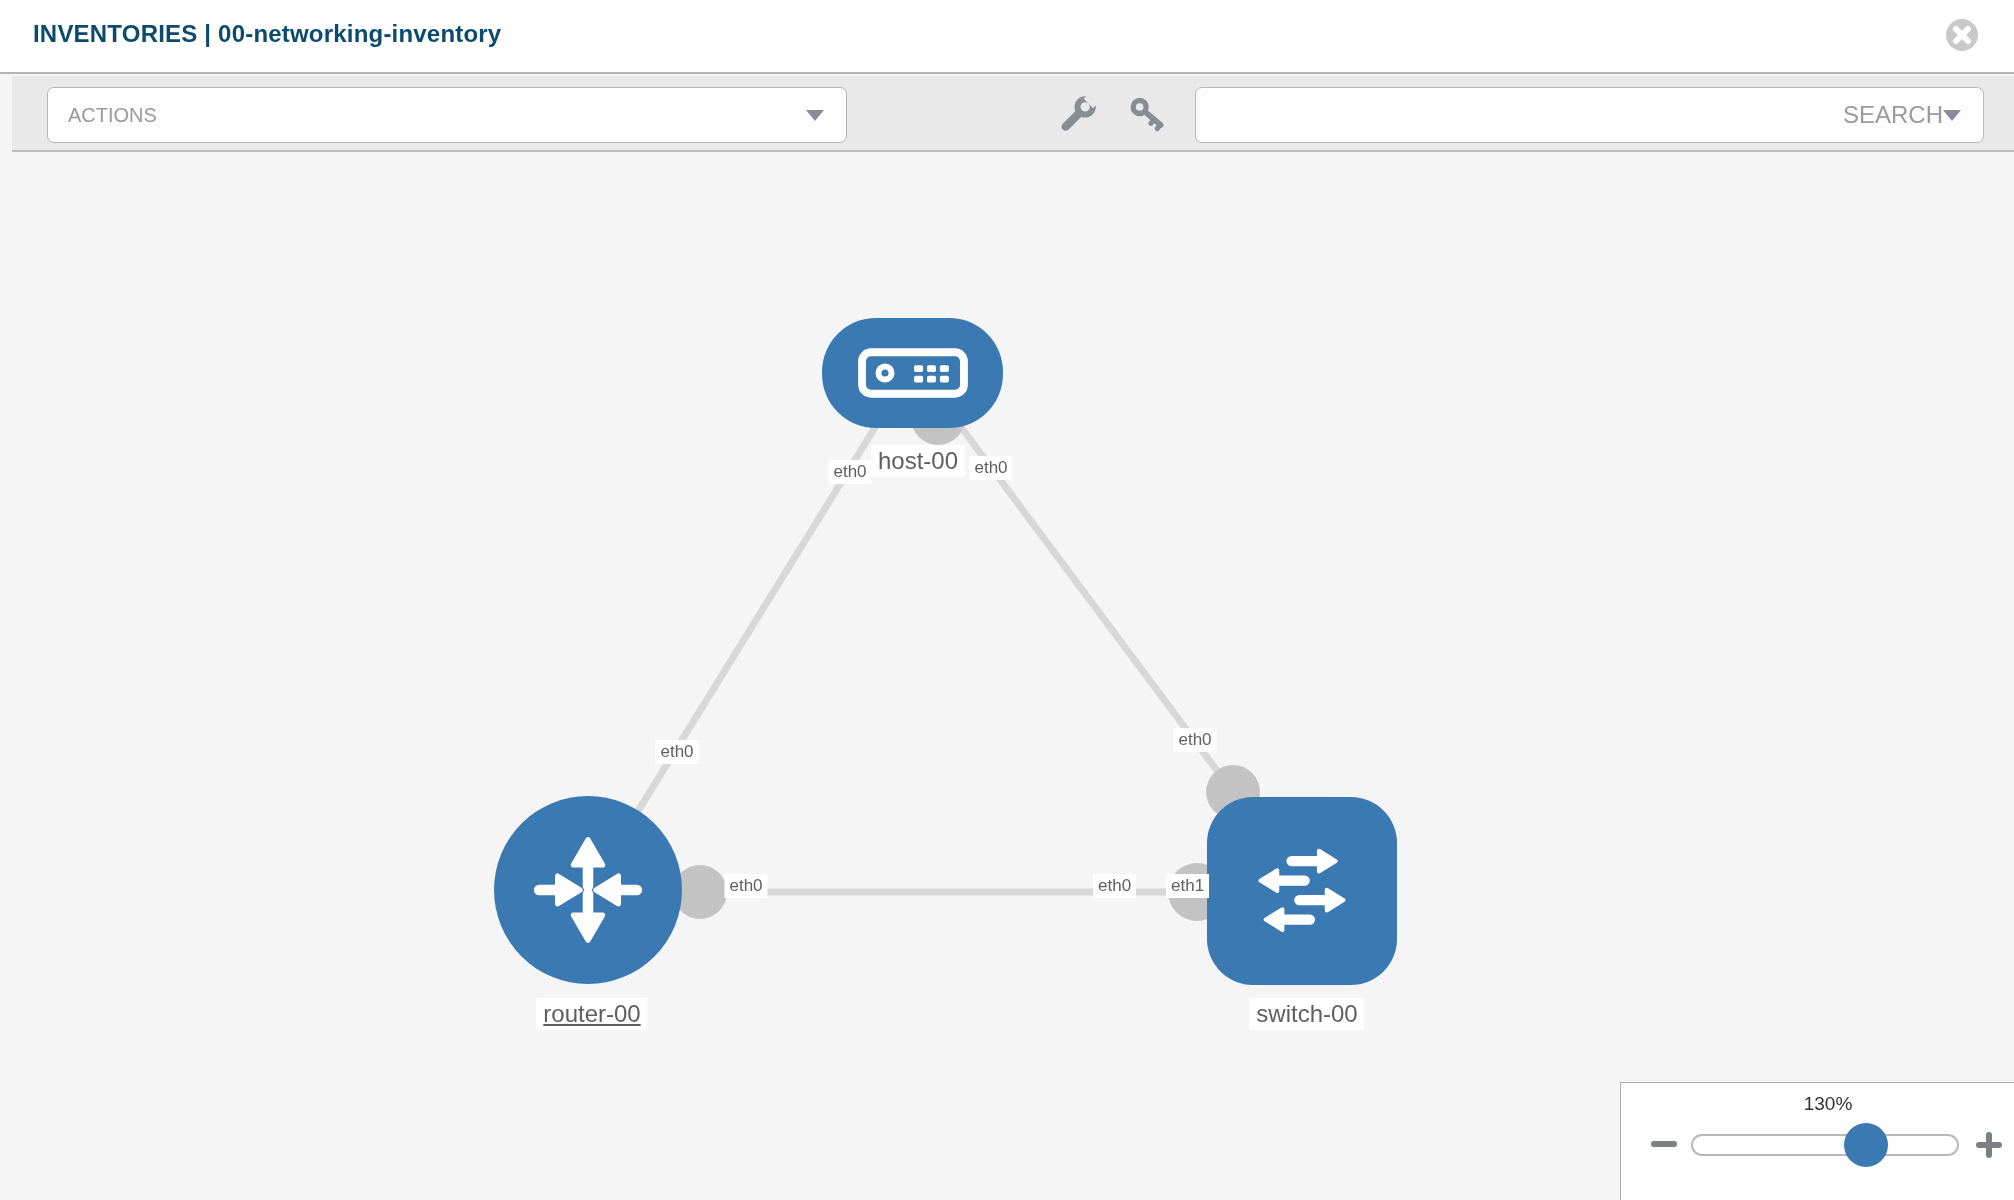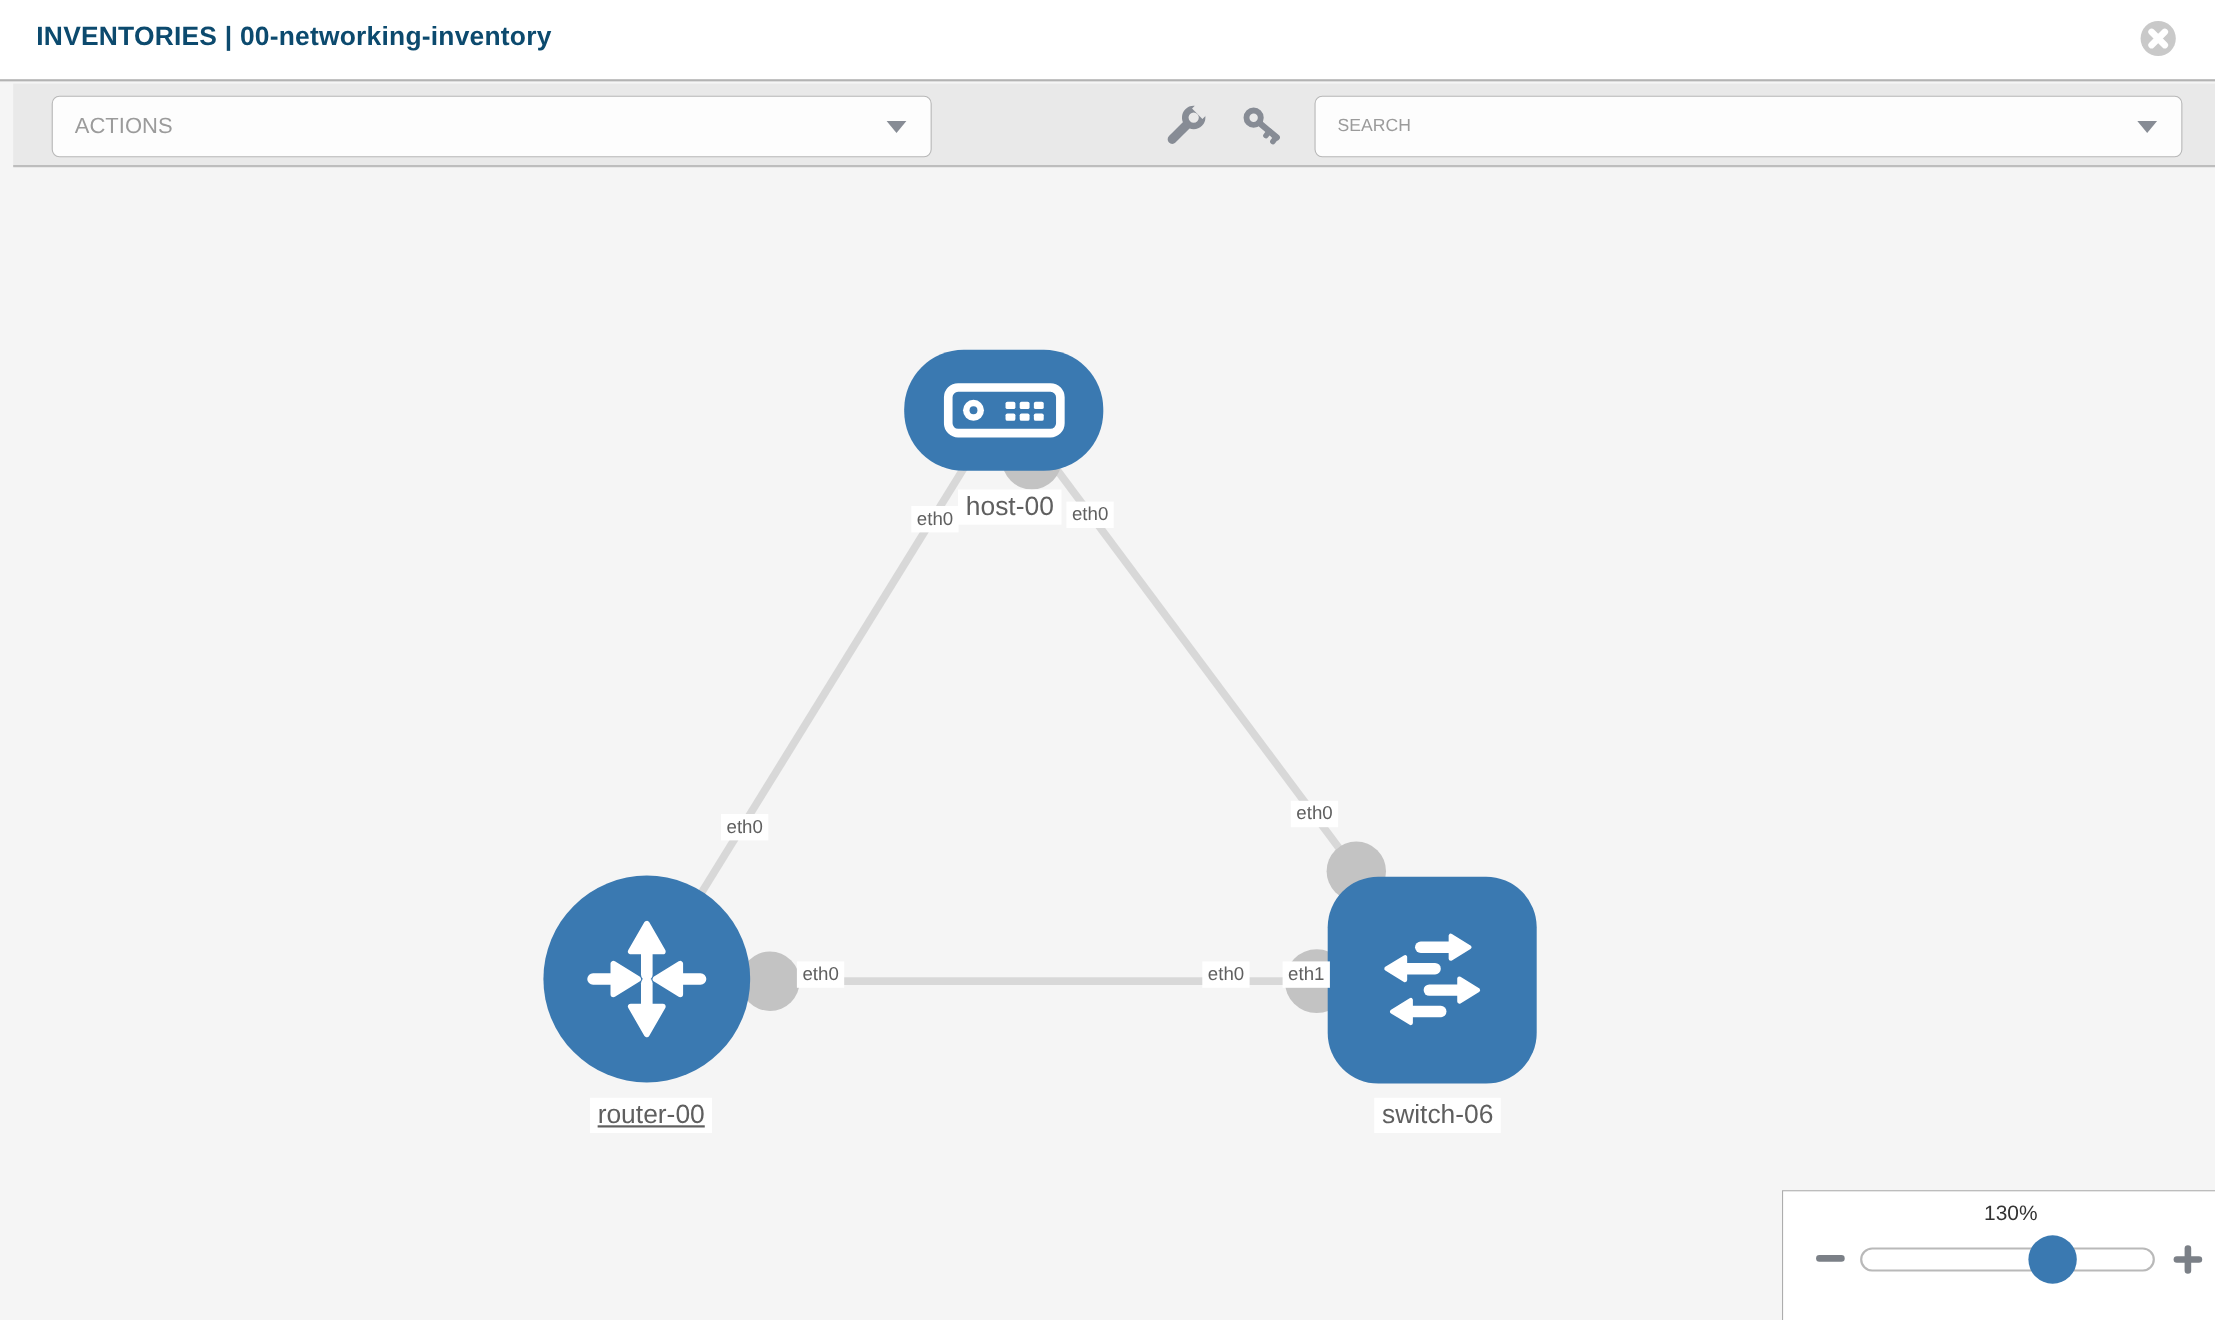--- a/index.html
+++ b/index.html
@@ -15,22 +15,22 @@
 
   
   .toolbar { position:absolute; left:12px; top:76px; width:2014px; height:76px;
     background:#e9e9e9; border-bottom:2px solid #bdbdbd; }
   .combo { position:absolute; top:11px; height:56px; background:#fdfdfd;
     border:1px solid #b7b7b7; border-radius:7px; display:flex; align-items:center; }
   .combo-actions { left:35px; width:800px; }
   .combo-search { left:1183px; width:789px; }
   .combo-label { margin-left:20px; font-size:20px; color:#9b9b9b; flex:1; }
   .combo-search input { flex:1; margin-left:20px; border:none; outline:none;
-    font-size:16px; color:#555; background:transparent;
-    font-family:"Liberation Sans", sans-serif; }
+    font-size:24px; color:#555; background:transparent;
+    font-family:"Liberation Sans", sans-serif;text-align:right; }
   .combo-search input::placeholder { color:#9b9b9b; opacity:1; }
   .caret { width:0; height:0; border-left:9px solid transparent;
     border-right:9px solid transparent; border-top:11px solid #878c95;
     margin-right:22px; }
   .tool-icon { position:absolute; top:18px; width:40px; height:40px; cursor:pointer; }
   .wrench { left:1046px; }
   .key { left:1116px; }
 
   
   .canvas { position:absolute; left:0; top:154px; width:2014px; height:1046px;
@@ -160,21 +160,21 @@
         <line x1="48" y1="57" x2="70" y2="57" stroke-width="8"></line>
         <polygon points="82,57 69,49 69,65" stroke-width="3"></polygon>
         <line x1="56" y1="72" x2="34" y2="72" stroke-width="8"></line>
         <polygon points="22,72 35,64 35,80" stroke-width="3"></polygon>
       </g>
     </svg>
   </div>
 
   <div class="chip name-chip" style="left:918px; top:291px;">host-00</div>
   <div class="chip name-chip" style="left:592px; top:844px;text-decoration:underline;">router-00</div>
-  <div class="chip name-chip" style="left:1307px; top:844px;">switch-06</div>
+  <div class="chip name-chip" style="left:1307px; top:844px;">switch-00</div>
 
   <div class="chip eth-chip center-x" style="left:850px; top:306px;">eth0</div>
   <div class="chip eth-chip center-x" style="left:991px; top:302px;">eth0</div>
   <div class="chip eth-chip center-x" style="left:677px; top:586px;">eth0</div>
   <div class="chip eth-chip center-x" style="left:1195px; top:574px;">eth0</div>
   <div class="chip eth-chip center-x" style="left:746px; top:720px;">eth0</div>
   <div class="chip eth-chip" style="left:1093px; top:720px; z-index:3;">eth0</div>
   <div class="chip eth-chip" style="left:1166px; top:720px; z-index:4;">eth1</div>
 
   <div class="zoom-panel">

